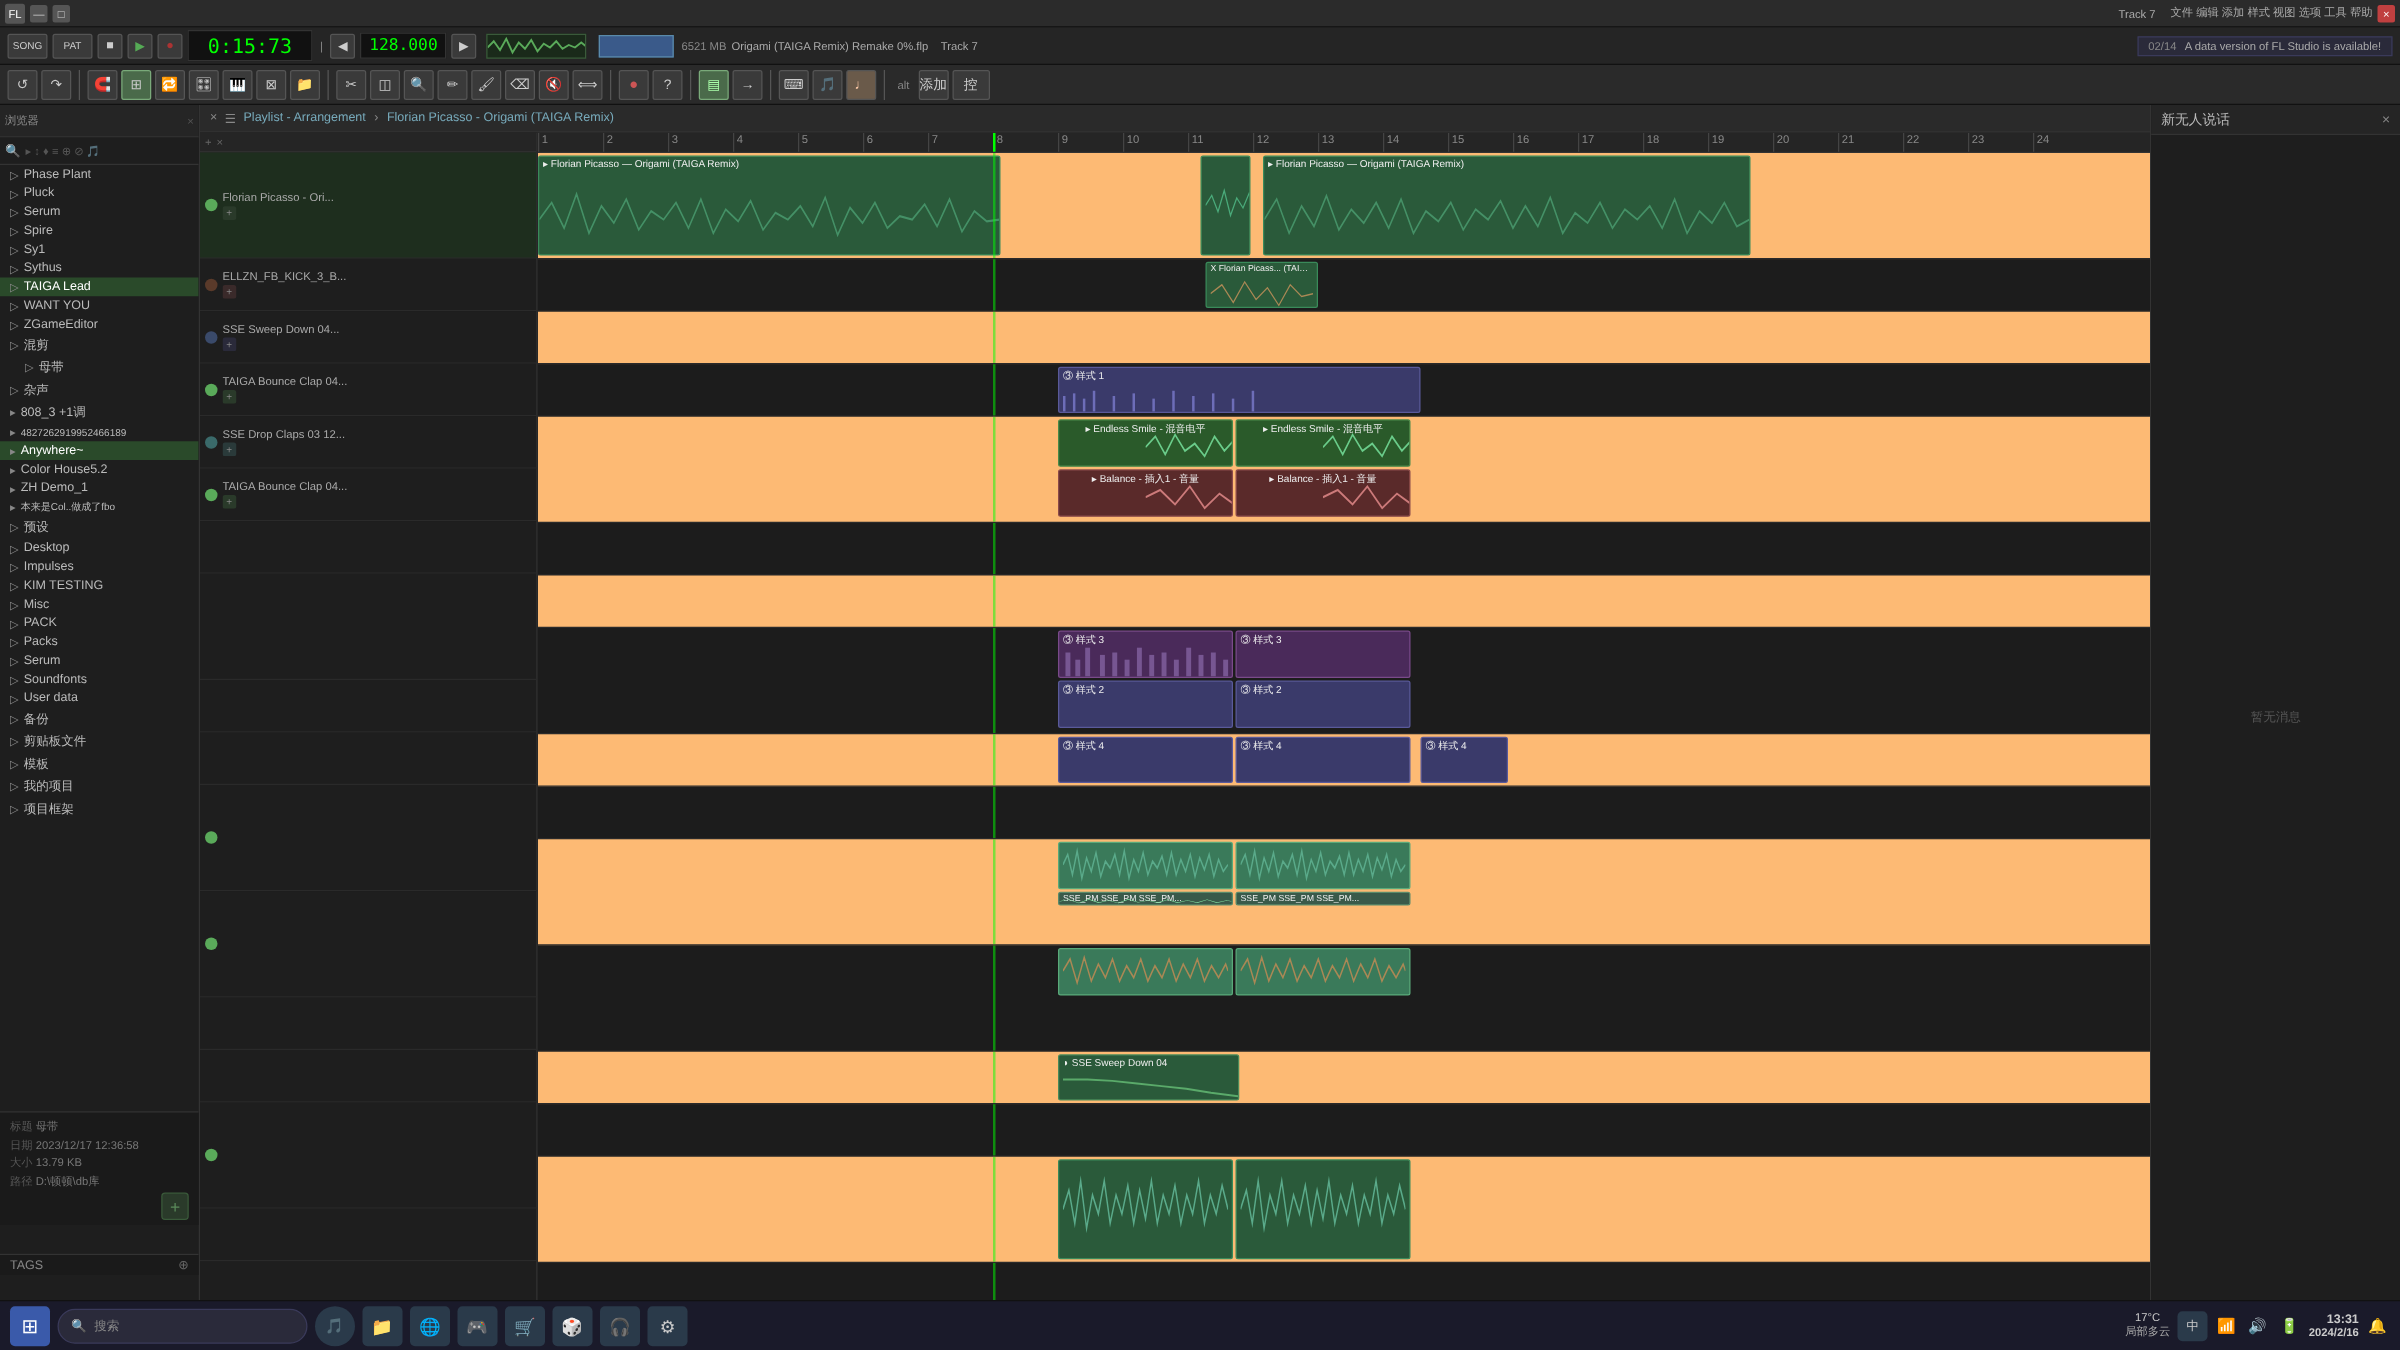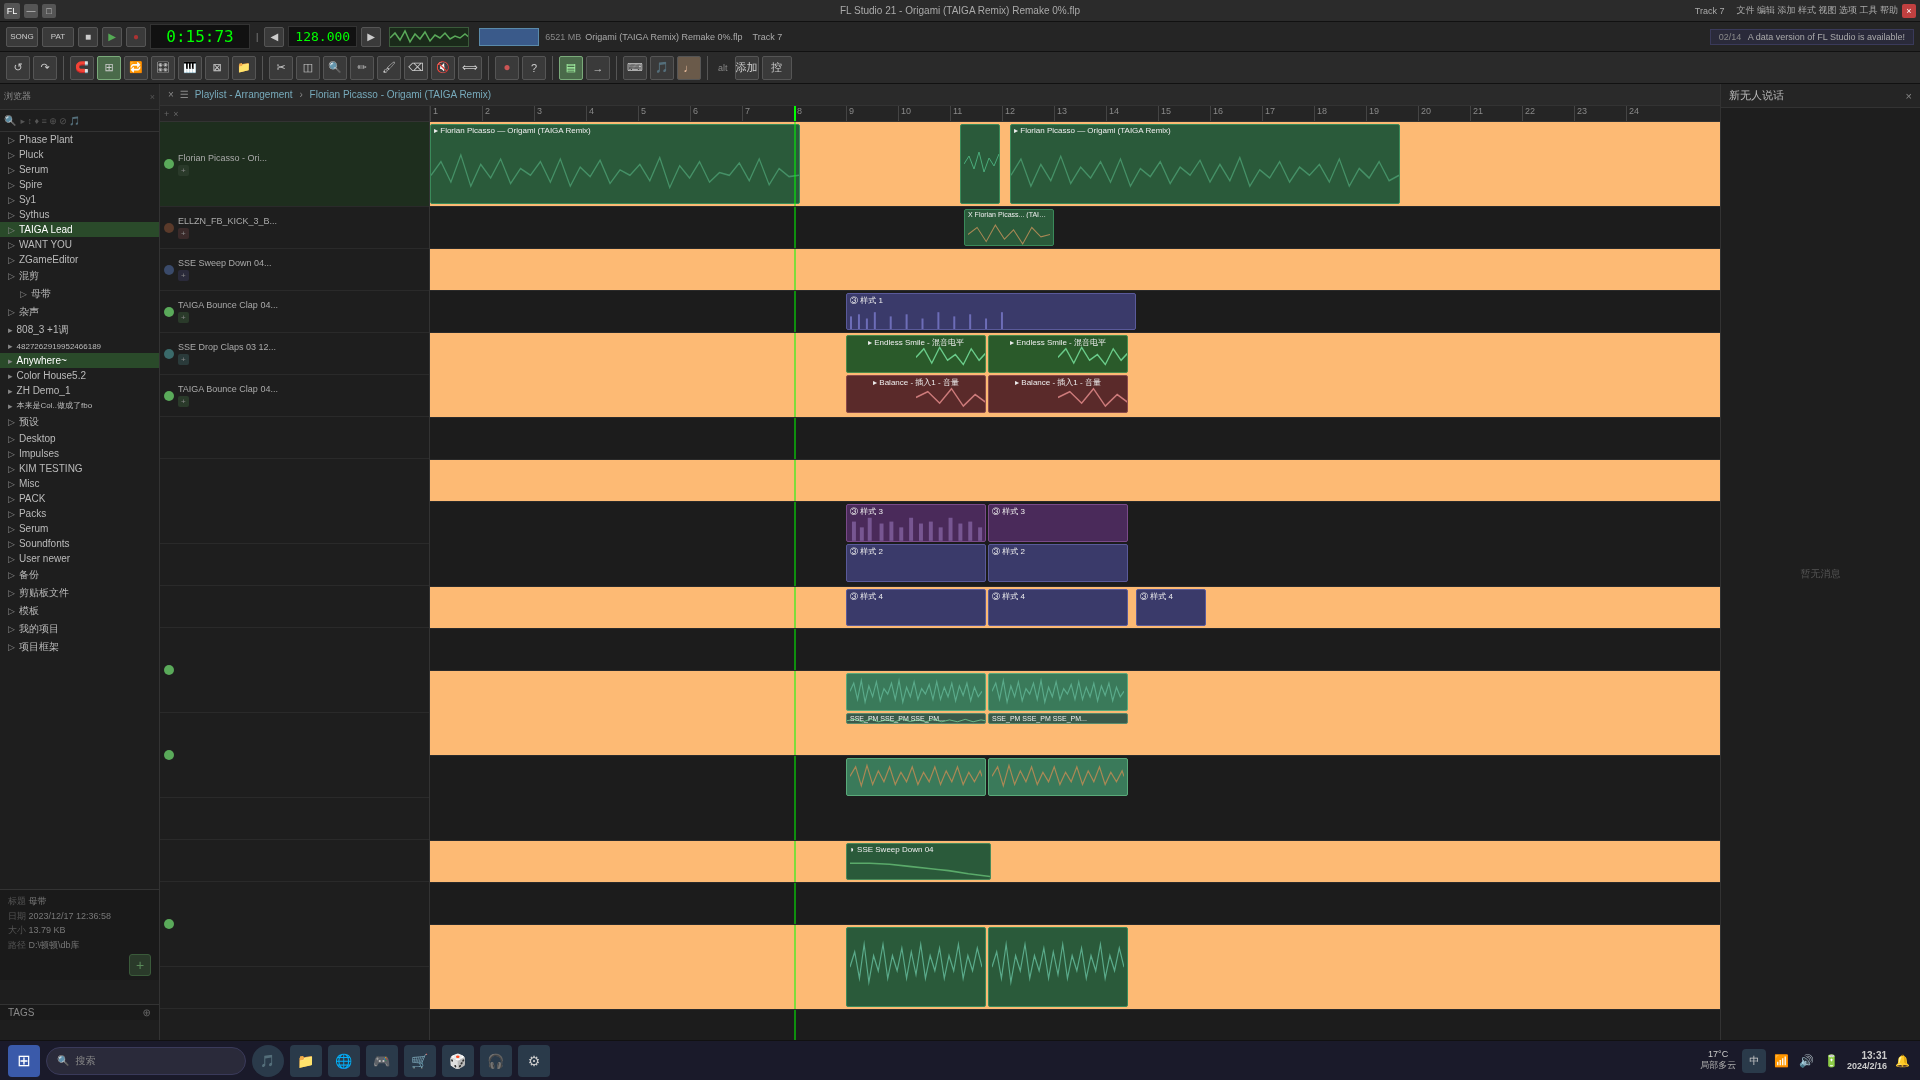--- a/index.html
+++ b/index.html
@@ -389,21 +389,20 @@
   </style>
 </head>
 <body>
 
 <div id="title-bar">
   <div class="title-bar-left">
     <div class="title-bar-icon">FL</div>
     <div class="title-bar-btn tb-min">—</div>
     <div class="title-bar-btn tb-max">□</div>
   </div>
-  <div class="title-center">FL Studio 21 - Origami (TAIGA Remix) Remake 0%.flp</div>
   <div class="title-right">
     <span style="font-size:9px;color:#aaa;">Track 7</span>
     <span style="font-size:9px;color:#aaa;margin-left:8px;">文件 编辑 添加 样式 视图 选项 工具 帮助</span>
     <div class="title-bar-btn tb-close">×</div>
   </div>
 </div>
 
 <div id="transport-bar">
   <div class="transport-btn" style="font-size:8px;width:32px;">SONG</div>
   <div class="transport-btn" style="font-size:8px;width:32px;">PAT</div>
@@ -588,21 +587,21 @@
       <div class="sidebar-item">
         <span class="sidebar-folder-icon">▷</span>
         <span>Serum</span>
       </div>
       <div class="sidebar-item">
         <span class="sidebar-folder-icon">▷</span>
         <span>Soundfonts</span>
       </div>
       <div class="sidebar-item">
         <span class="sidebar-folder-icon">▷</span>
-        <span>User newer</span>
+        <span>User data</span>
       </div>
       <div class="sidebar-item">
         <span class="sidebar-folder-icon">▷</span>
         <span>备份</span>
       </div>
       <div class="sidebar-item">
         <span class="sidebar-folder-icon">▷</span>
         <span>剪贴板文件</span>
       </div>
       <div class="sidebar-item">

